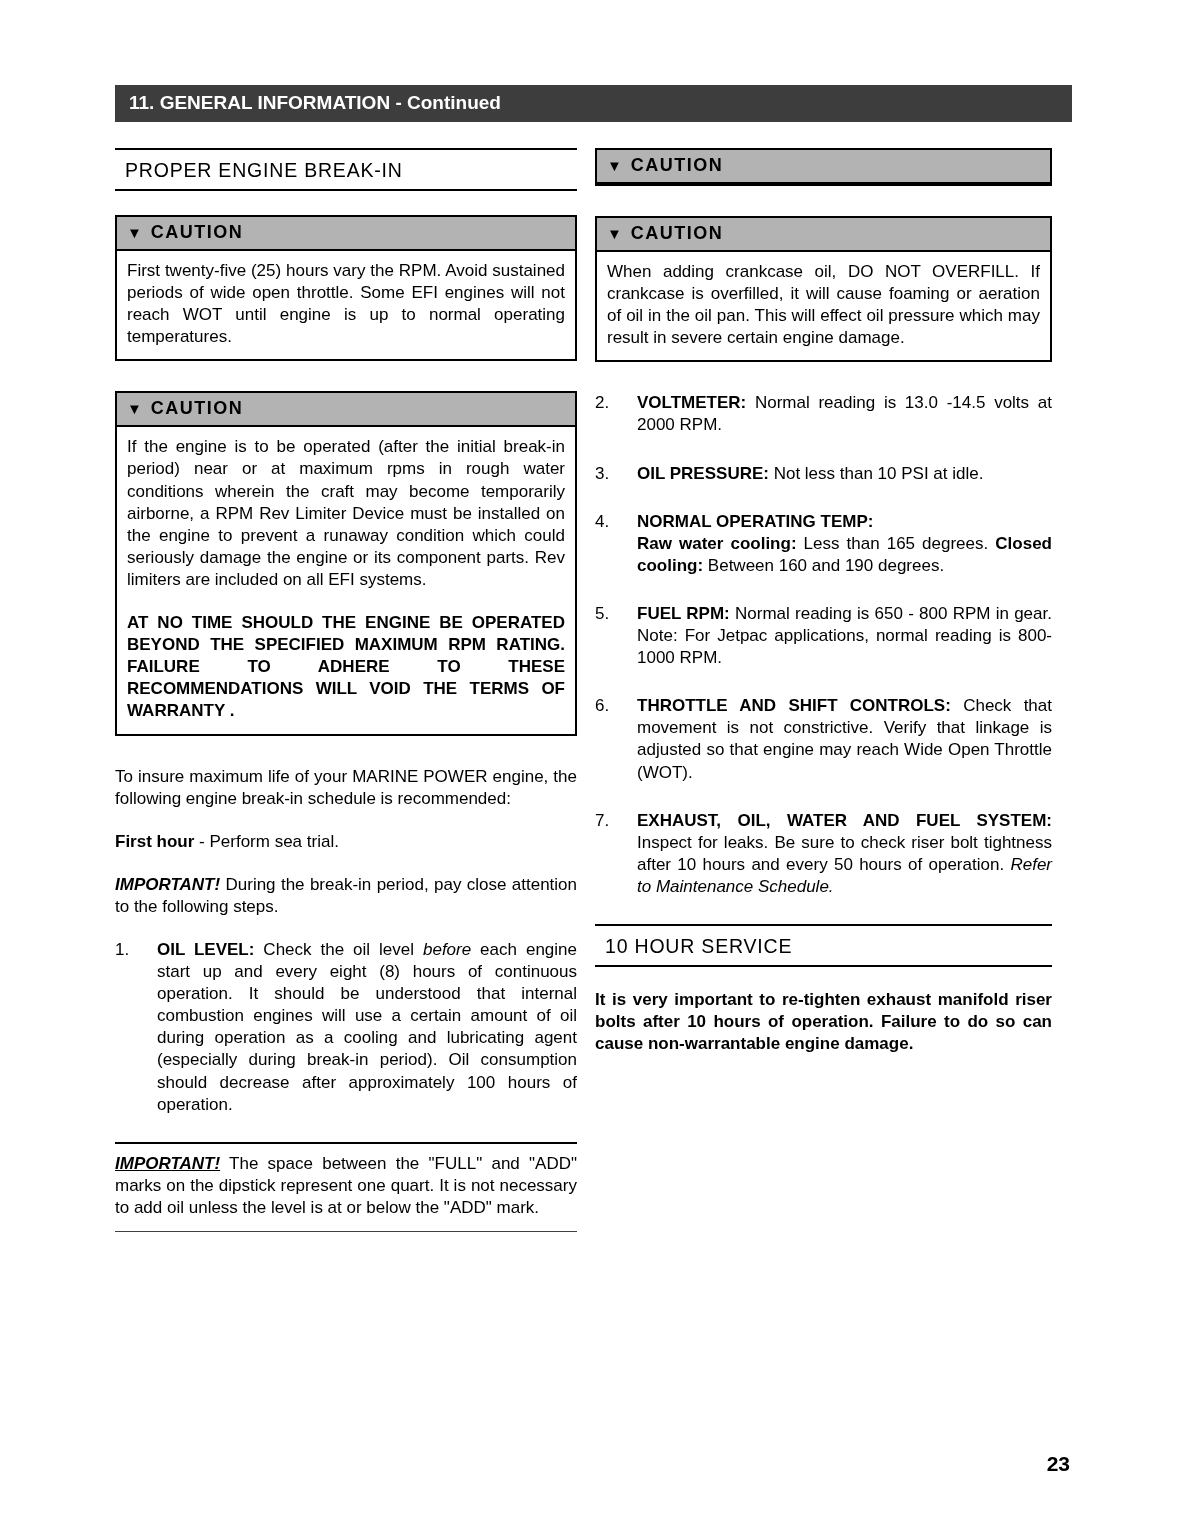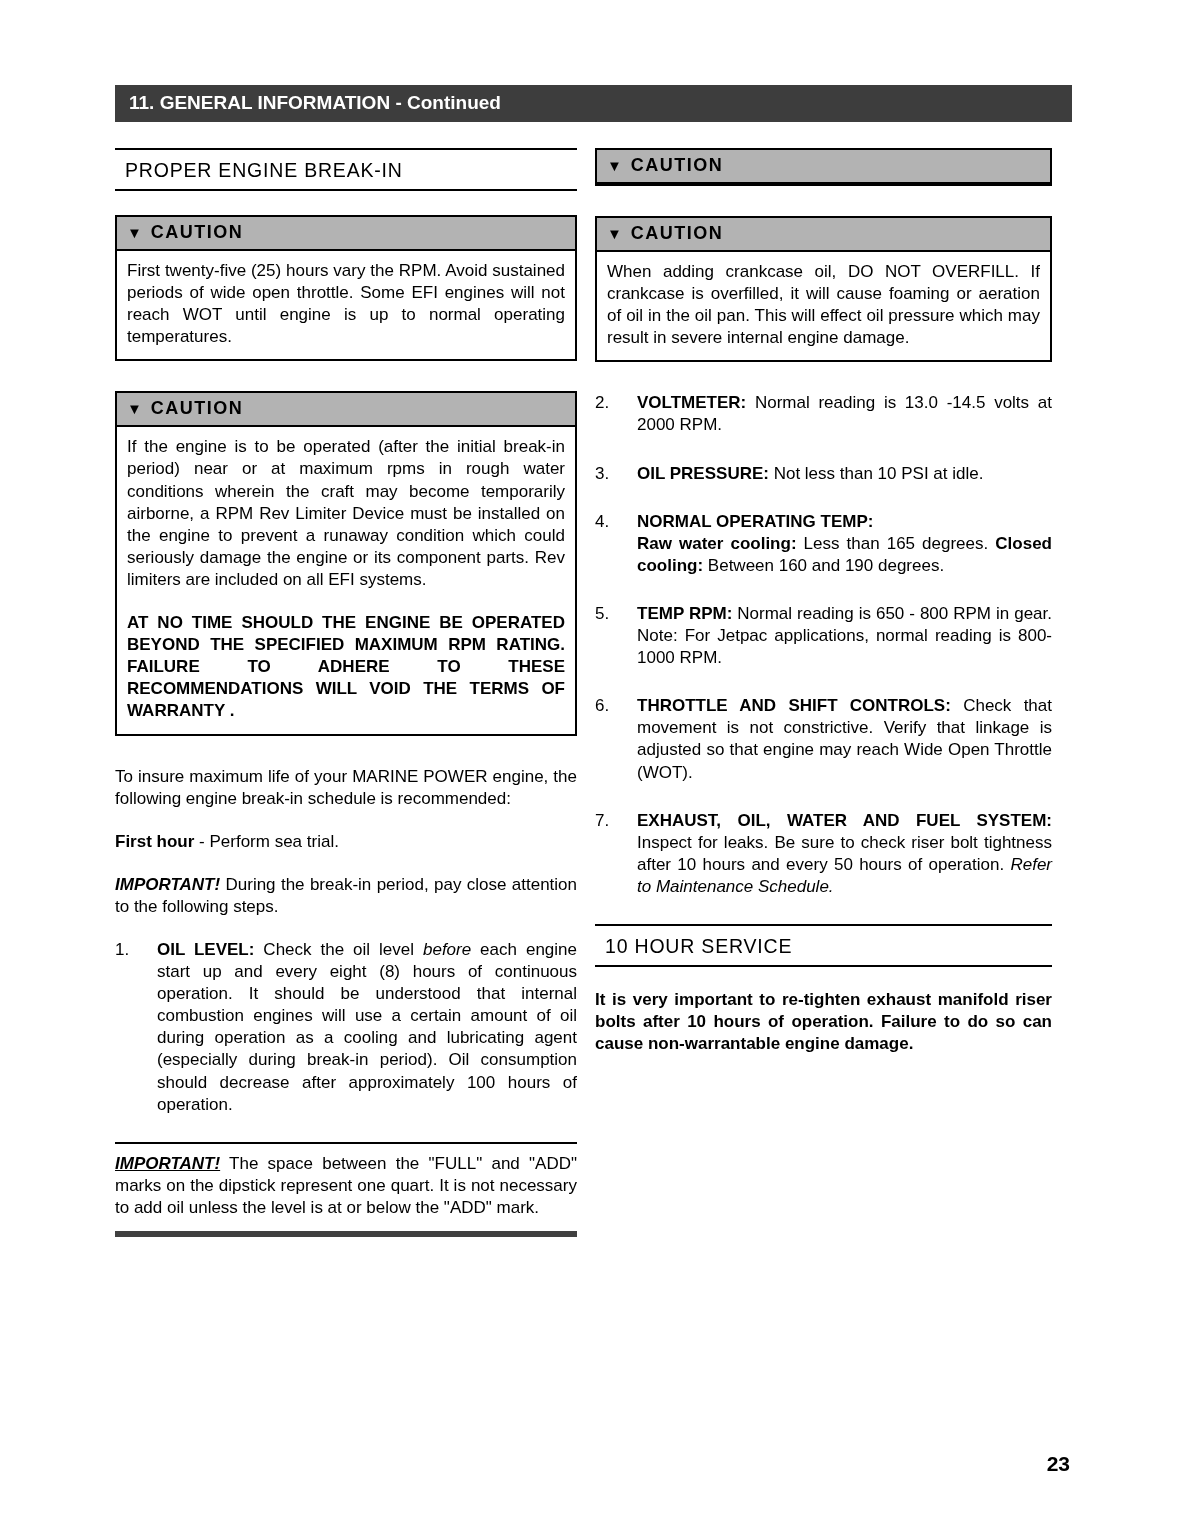--- a/index.html
+++ b/index.html
@@ -49,21 +49,21 @@
   .bold { font-weight:bold; }
   .italic { font-style:italic; }
   .bolditalic { font-weight:bold; font-style:italic; }
   .underline { text-decoration:underline; }
 
   .list-item { display:flex; font-size:17px; line-height:1.3; margin-bottom:26px; }
   .list-num { width:42px; flex:none; }
   .list-body { flex:1; text-align:justify; }
 
   .important-block {
-    border-top:2px solid #000; border-bottom:6px solid #404040;
+    border-top:2px solid #000; border-bottom:1px solid #404040;
     padding:9px 0 12px 0;
     margin-top:4px;
   }
 
   .page-number {
     position:absolute; right:120px; bottom:64px;
     font-weight:bold; font-size:21px;
   }
 </style>
 </head>
@@ -122,41 +122,41 @@
       <div class="caution-box">
         <div class="caution-header">
           <span class="tri">▼</span><span class="caution-word">CAUTION</span>
         </div>
       </div>
 
       <div class="caution-box">
         <div class="caution-header">
           <span class="tri">▼</span><span class="caution-word">CAUTION</span>
         </div>
-        <div class="caution-body">When adding crankcase oil, DO NOT OVERFILL. If crankcase is overfilled, it will cause foaming or aeration of oil in the oil pan.  This will effect oil pressure which may result in severe internal engine damage.</div>
+        <div class="caution-body">When adding crankcase oil, DO NOT OVERFILL. If crankcase is overfilled, it will cause foaming or aeration of oil in the oil pan.  This will effect oil pressure which may result in severe certain engine damage.</div>
       </div>
 
       <div class="list-item">
         <span class="list-num">2.</span>
         <div class="list-body"><span class="bold">VOLTMETER:</span><span>  Normal reading is 13.0 -14.5 volts at  2000 RPM.</span></div>
       </div>
 
       <div class="list-item">
         <span class="list-num">3.</span>
         <div class="list-body"><span class="bold">OIL PRESSURE:</span><span>  Not less than 10 PSI at idle.</span></div>
       </div>
 
       <div class="list-item">
         <span class="list-num">4.</span>
         <div class="list-body"><span class="bold">NORMAL OPERATING  TEMP:</span><br><span class="bold">Raw water cooling:</span><span> Less than 165 degrees.</span> <span class="bold">Closed cooling:</span><span> Between 160 and 190 degrees.</span></div>
       </div>
 
       <div class="list-item">
         <span class="list-num">5.</span>
-        <div class="list-body"><span class="bold">TEMP RPM:</span><span>  Normal reading is 650 - 800 RPM in gear.  Note: For Jetpac applications, normal reading is 800-1000 RPM.</span></div>
+        <div class="list-body"><span class="bold">FUEL RPM:</span><span>  Normal reading is 650 - 800 RPM in gear.  Note: For Jetpac applications, normal reading is 800-1000 RPM.</span></div>
       </div>
 
       <div class="list-item">
         <span class="list-num">6.</span>
         <div class="list-body"><span class="bold">THROTTLE AND SHIFT CONTROLS:</span><span>  Check that movement is not constrictive.  Verify that linkage is adjusted so that engine may reach Wide Open Throttle (WOT).</span></div>
       </div>
 
       <div class="list-item">
         <span class="list-num">7.</span>
         <div class="list-body"><span class="bold">EXHAUST, OIL, WATER AND FUEL SYSTEM:</span><span>  Inspect for leaks.  Be sure to check riser bolt tightness after 10 hours and every 50 hours of operation.  </span><span class="italic">Refer to Maintenance Schedule.</span></div>

